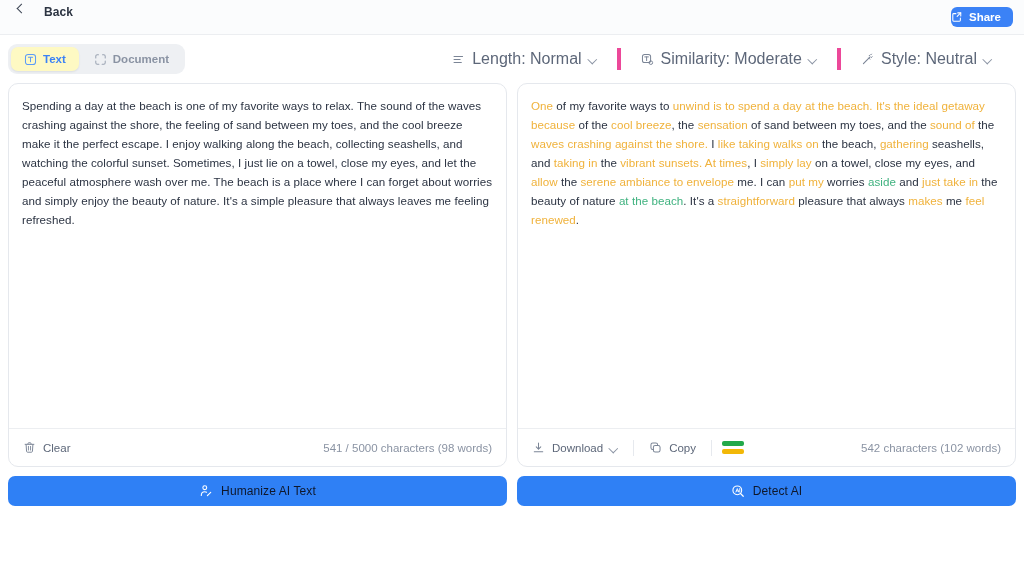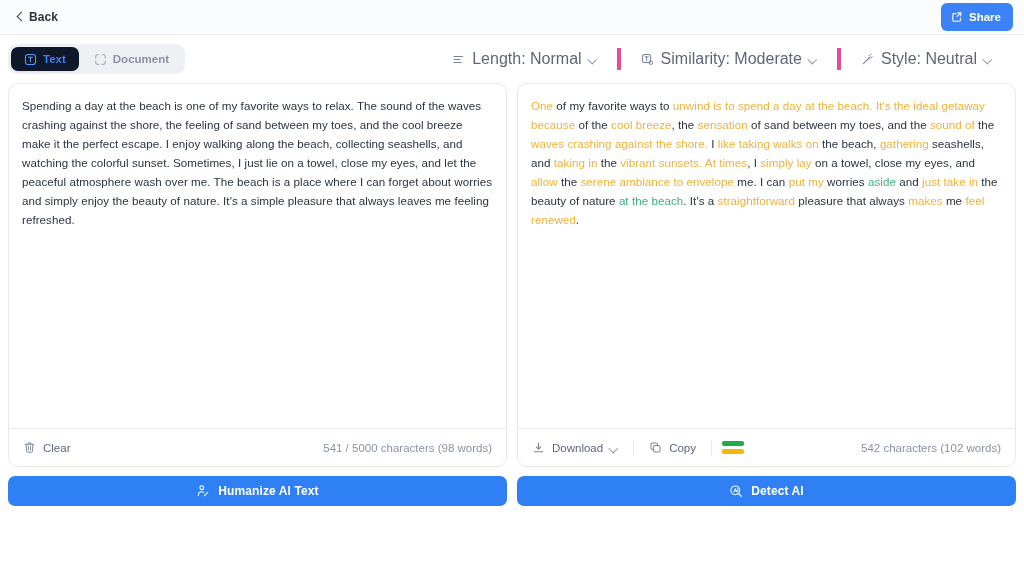--- a/index.html
+++ b/index.html
@@ -15,39 +15,39 @@
   
   .topbar {
     height: 35px;
     background: #fbfcfd;
     border-bottom: 1px solid #eceef1;
     display: flex; align-items: center;
     justify-content: space-between;
     padding: 0 11px 0 8px;
   }
   .back-btn {
-    display: flex; align-items: center; gap: 5px;
+    display: flex; align-items: flex-start; gap: 20px;
     height: 25px; padding: 0 11px 0 8px;
     border-radius: 7px;
     background: transparent;
     cursor: pointer;
   }
   .back-chevron { width: 8px; height: 8px; position: relative; display:block; }
   .back-chevron::before {
     content: ""; position: absolute; left: 2px; top: 0;
     width: 6px; height: 6px;
     border-left: 1.4px solid #3b4453;
     border-bottom: 1.4px solid #3b4453;
     transform: rotate(45deg);
   }
   .back-label { font-size: 12px; color: #2c3442; font-weight: 600; letter-spacing: .1px; }
 
   .share-btn {
     display: flex; align-items: center; gap: 6px;
-    height: 28px; padding: 0 12px 0 10px;
+    height: 20px; padding: 0 12px 0 0;
     background: #3b82f6; border-radius: 6px;
     cursor: pointer;
   }
   .share-label { font-size: 11.5px; color: #ffffff; font-weight: 600; }
 
   
   .toolbar {
     height: 48px;
     display: flex; align-items: center;
     justify-content: space-between;
@@ -62,21 +62,21 @@
   }
   .tab {
     display: flex; align-items: center; gap: 6px;
     height: 24px; padding: 0 13px;
     border-radius: 7px;
     font-size: 11.5px; color: #8a93a3; font-weight: 600;
     cursor: pointer;
     white-space: nowrap;
   }
   .tab.active {
-    background: #0f172a; color: #3b82f6;
+    background: #fef9c3; color: #3b82f6;
     box-shadow: 0 1px 2px rgba(16,24,40,.08);
     text-align: right;
   }
 
   .opts { display: flex; align-items: center; }
   .opt {
     display: flex; align-items: center; gap: 7px;
     padding: 0 20px; height: 22px;
     cursor: pointer; white-space: nowrap;
   }
@@ -148,21 +148,21 @@
     height: 50px;
   }
   .cta {
     flex: 1 1 0;
     height: 30px;
     background: #2f80f5;
     border-radius: 7px;
     display: flex; align-items: center; justify-content: center; gap: 8px;
     cursor: pointer;
   }
-  .cta-label { font-size: 12px; color: #ffffff; font-weight: 700; letter-spacing: .1px; }
+  .cta-label { font-size: 12px; color: #0f172a; font-weight: 400; letter-spacing: .1px; }
 
   svg { display: block; flex: none; }
 </style>
 </head>
 <body>
 
 <div class="topbar">
   <div class="back-btn">
     <span class="back-chevron"></span>
     <span class="back-label">Back</span>

